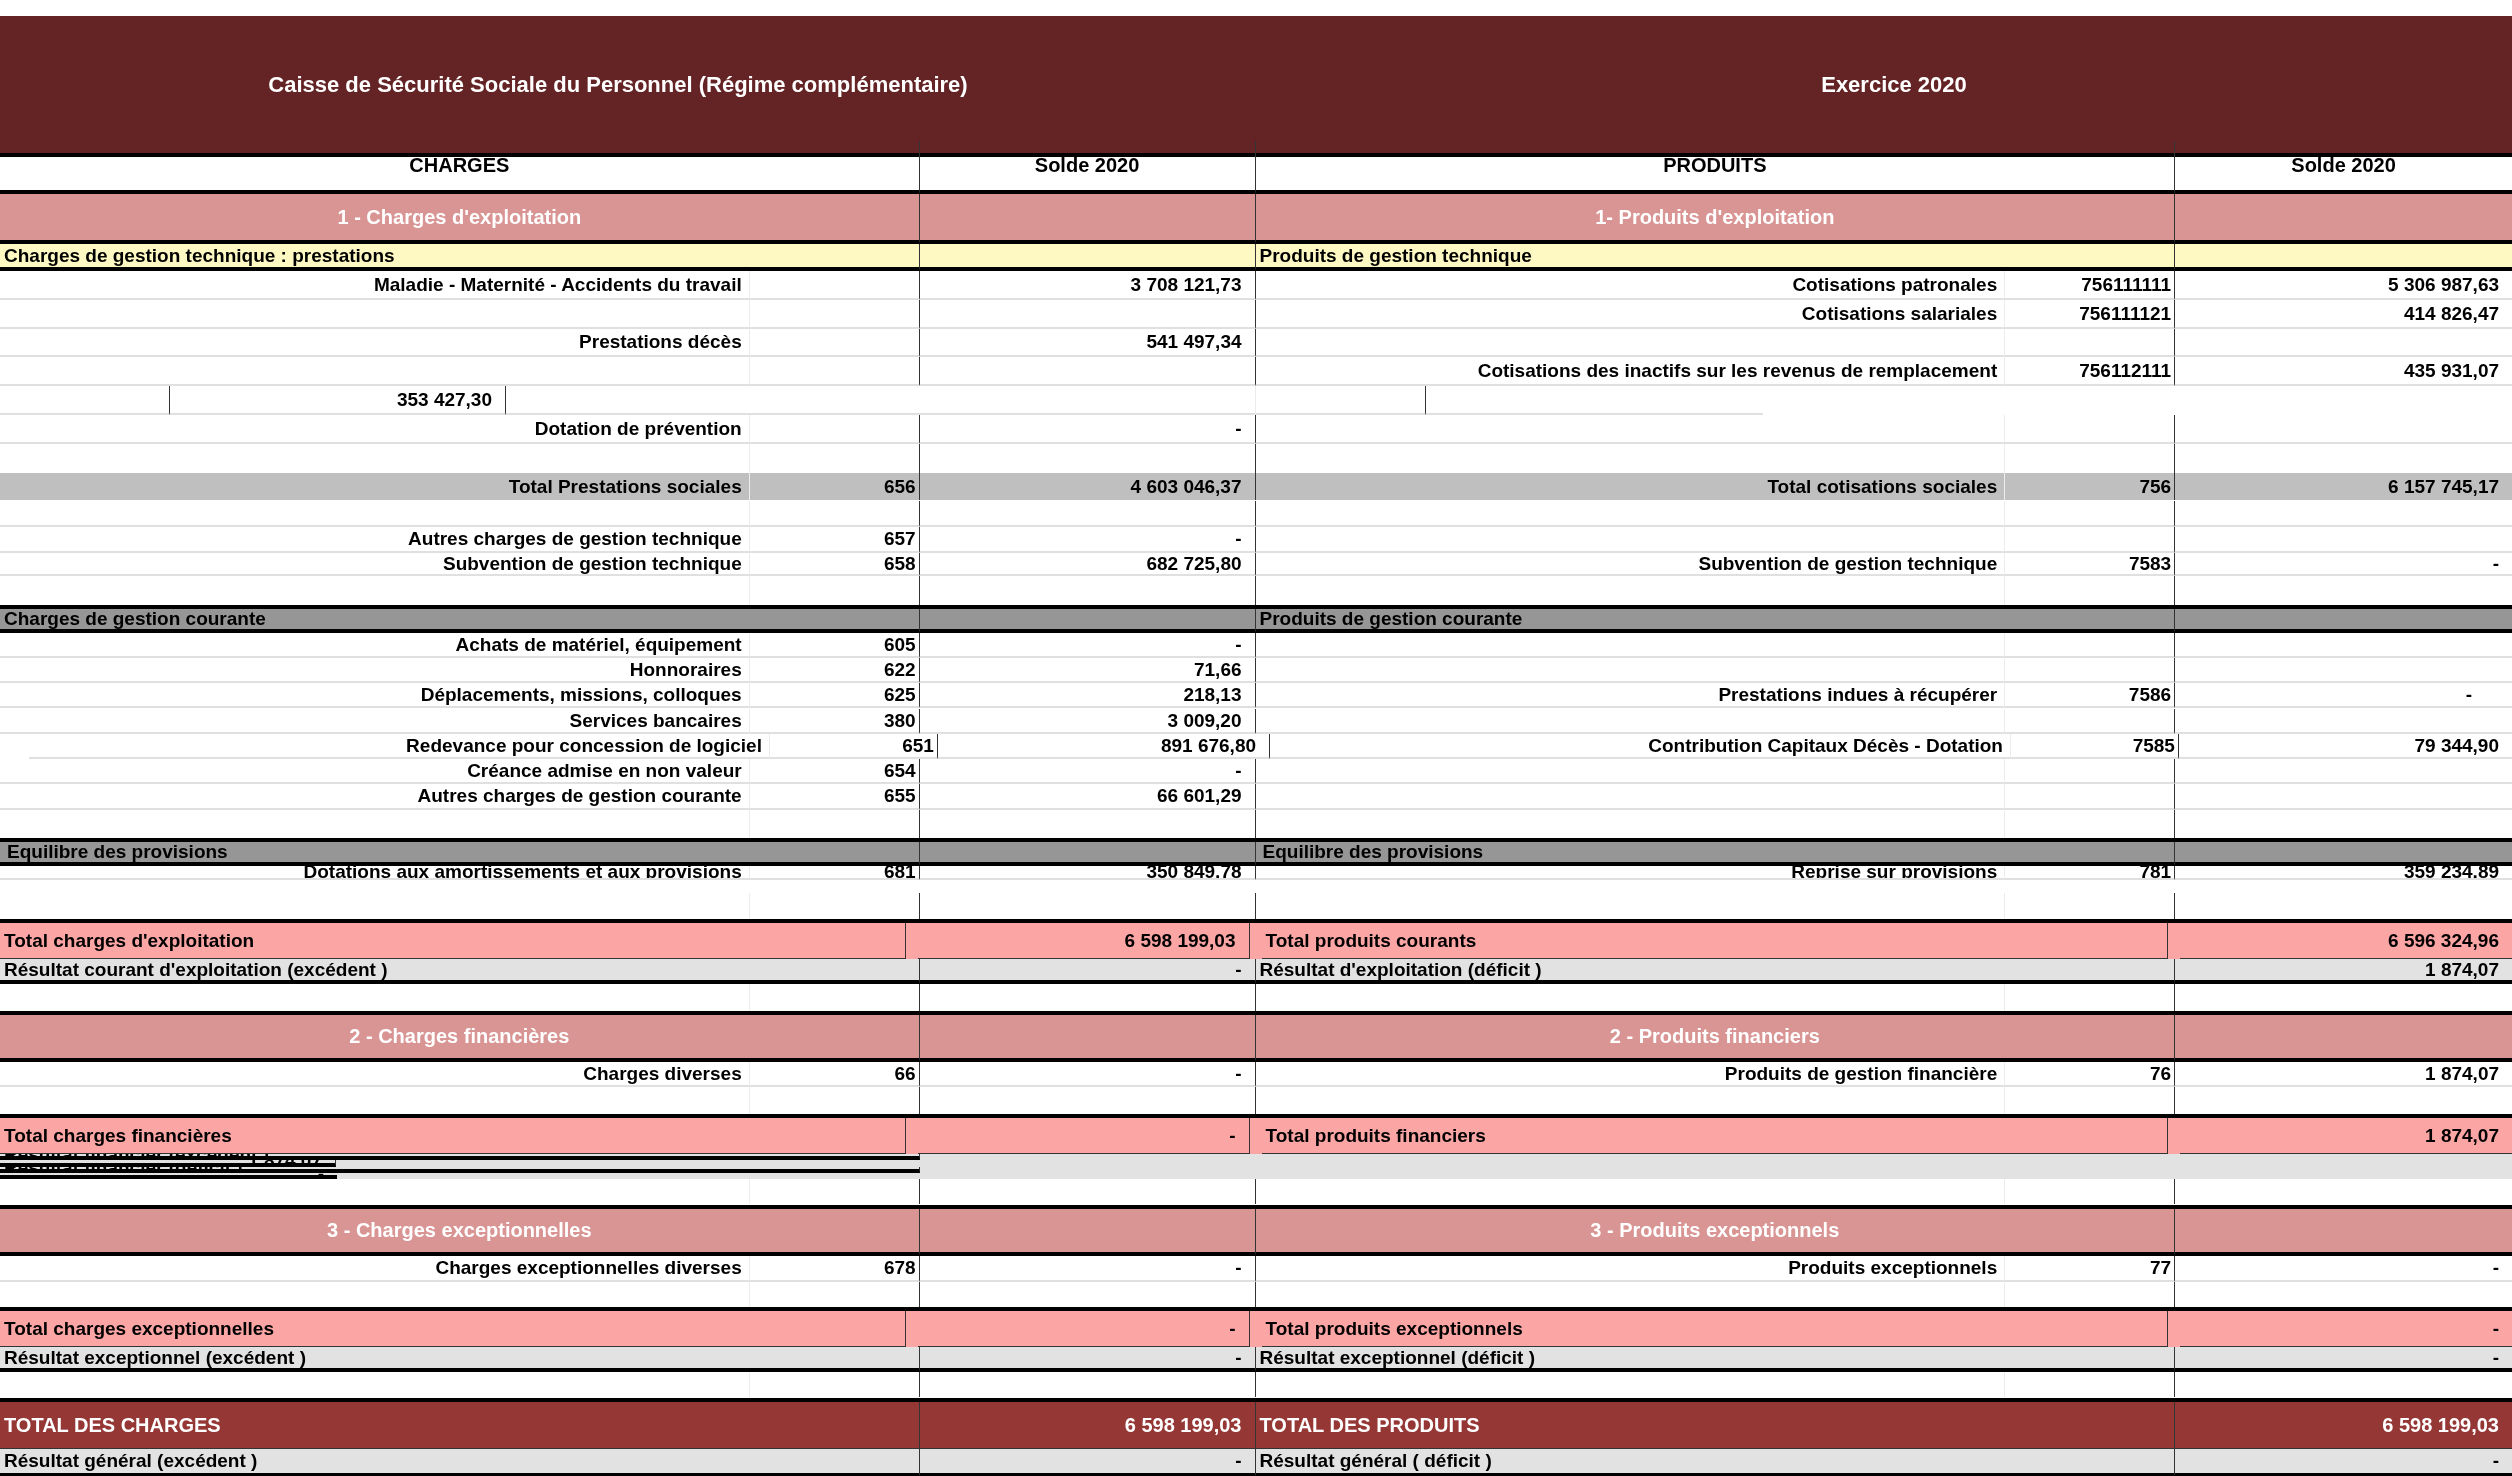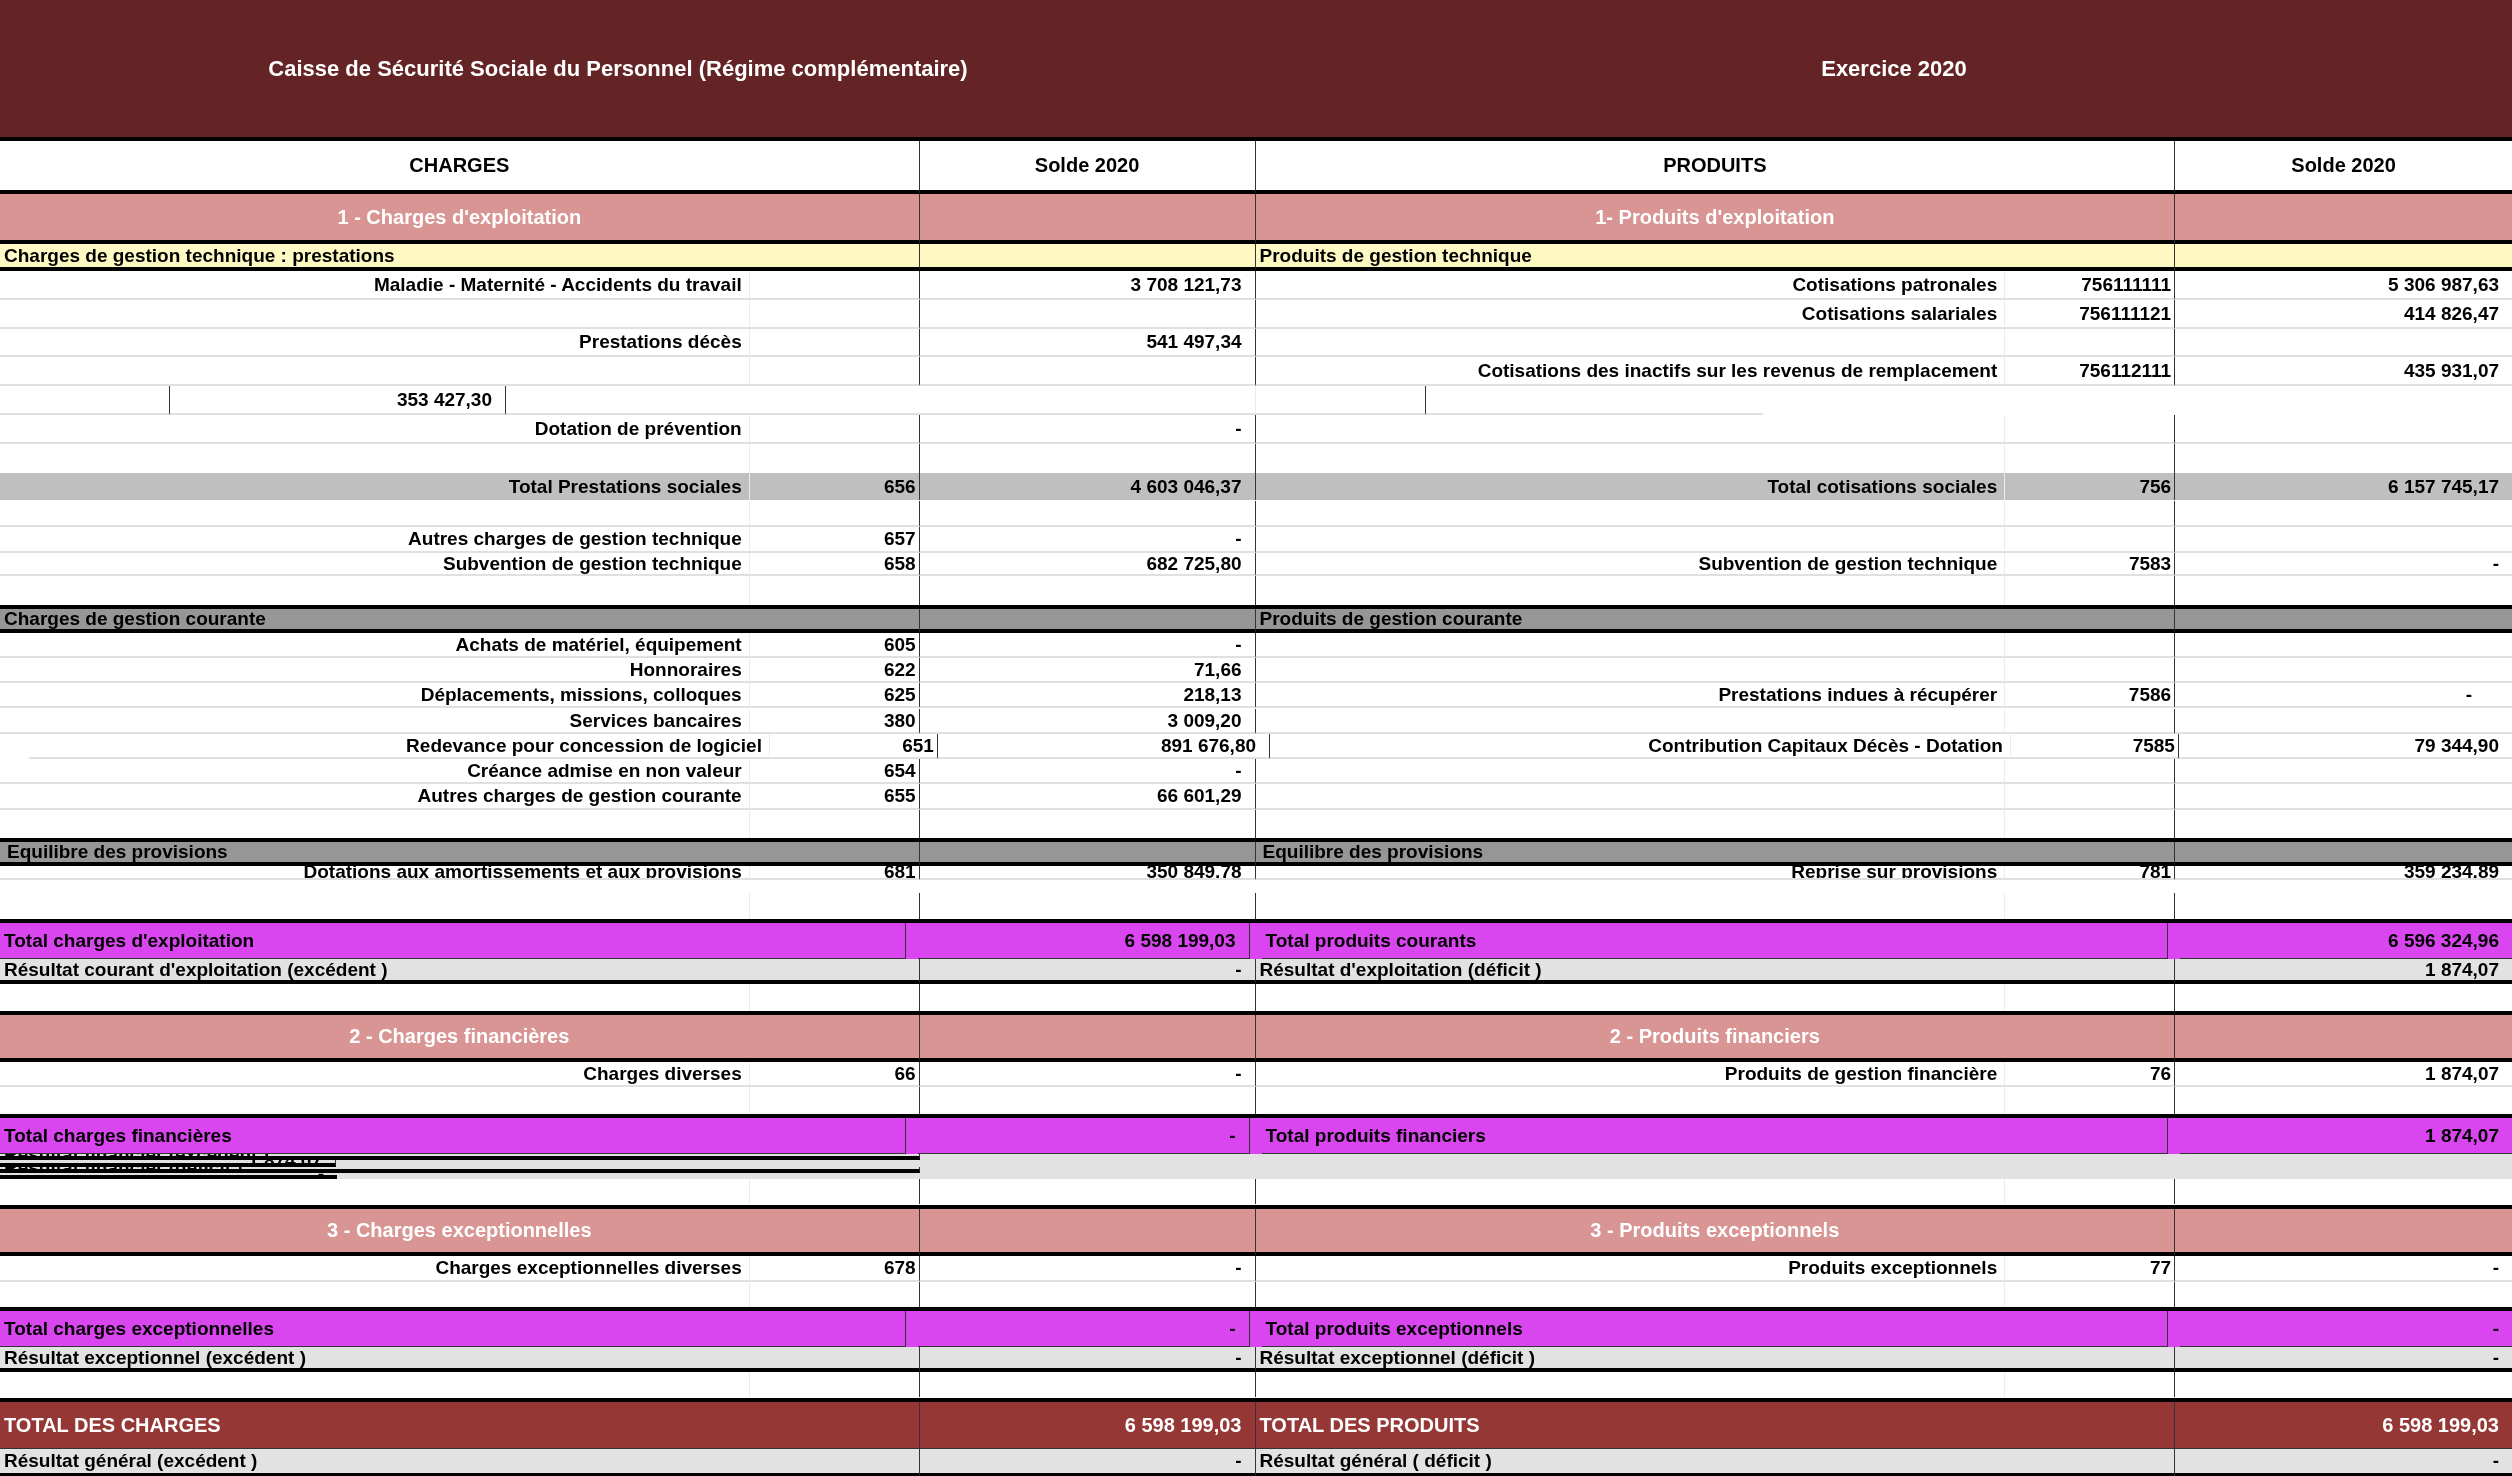--- a/index.html
+++ b/index.html
@@ -21,38 +21,38 @@
   .title-row { background:#642425; color:#fff; border-bottom:4px solid #000; }
   .title-row .cell { border-bottom:none; font-size:22px; justify-content:center; }
   .colhdr .cell { justify-content:center; font-size:20px; border-bottom:4px solid #000; }
   .sect { background:#d99594; color:#fff; }
   .sect .cell { font-size:20px; border-bottom:4px solid #000; }
   .sub1 { background:#fef9c3; }
   .sub2 { background:#969696; }
   .sub1 .cell, .sub2 .cell { border-bottom:4px solid #000; font-size:19px; }
   .grey-total { background:#bfbfbf; }
   .grey-total .cell { border-bottom:none; }
-  .tot { background:#d946ef;gap:12px; }
+  .tot { background:#fca5a5;gap:12px; }
   .tot .cell { border-bottom:1.5px solid #333; }
   .res { background:#e2e2e2; }
   .res .cell { border-bottom:4px solid #000; }
   .grand { background:#953735; color:#fff; }
   .grand .cell { border-bottom:1.5px solid #333; font-size:20px; }
   .noline .cell { border-bottom:none; }
   .topline { border-top:4px solid #000; }
   .p-span { width:920px; border-right:1.5px solid #333; }
   .p-span.left { justify-content:flex-start; padding-left:4px; }
   .p-span.center { justify-content:center; }
 </style>
 </head>
 <body>
 
 <div class="sheet">
 
-  <div class="row title-row" style="top:0;height:141px;gap:40px;">
+  <div class="row title-row" style="top:16px;height:141px;gap:40px;">
     <div class="cell" style="width:1256px;">Caisse de Sécurité Sociale du Personnel (Régime complémentaire)</div>
     <div class="cell" style="width:1256px;">Exercice 2020</div>
   </div>
 
   <div class="row colhdr" style="top:141px;height:53px;">
     <div class="cell span-l center">CHARGES</div>
     <div class="cell c-val" style="justify-content:center;padding:0;">Solde 2020</div>
     <div class="cell p-span center">PRODUITS</div>
     <div class="cell p-val" style="justify-content:center;padding:0;">Solde 2020</div>
   </div>

